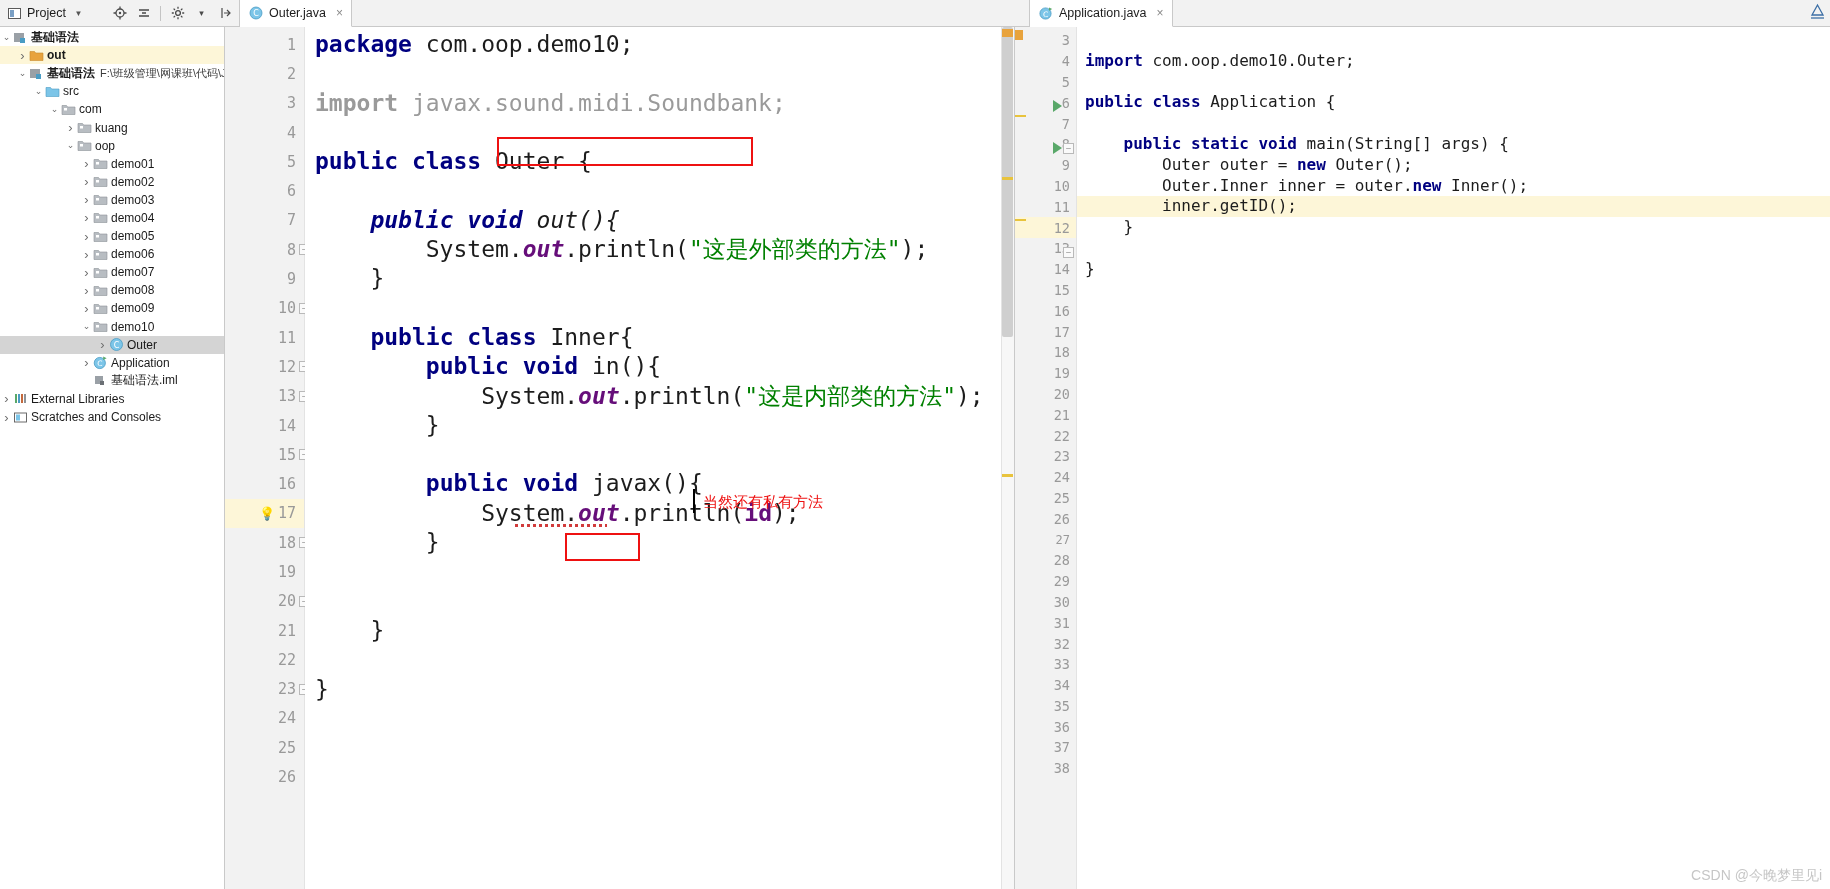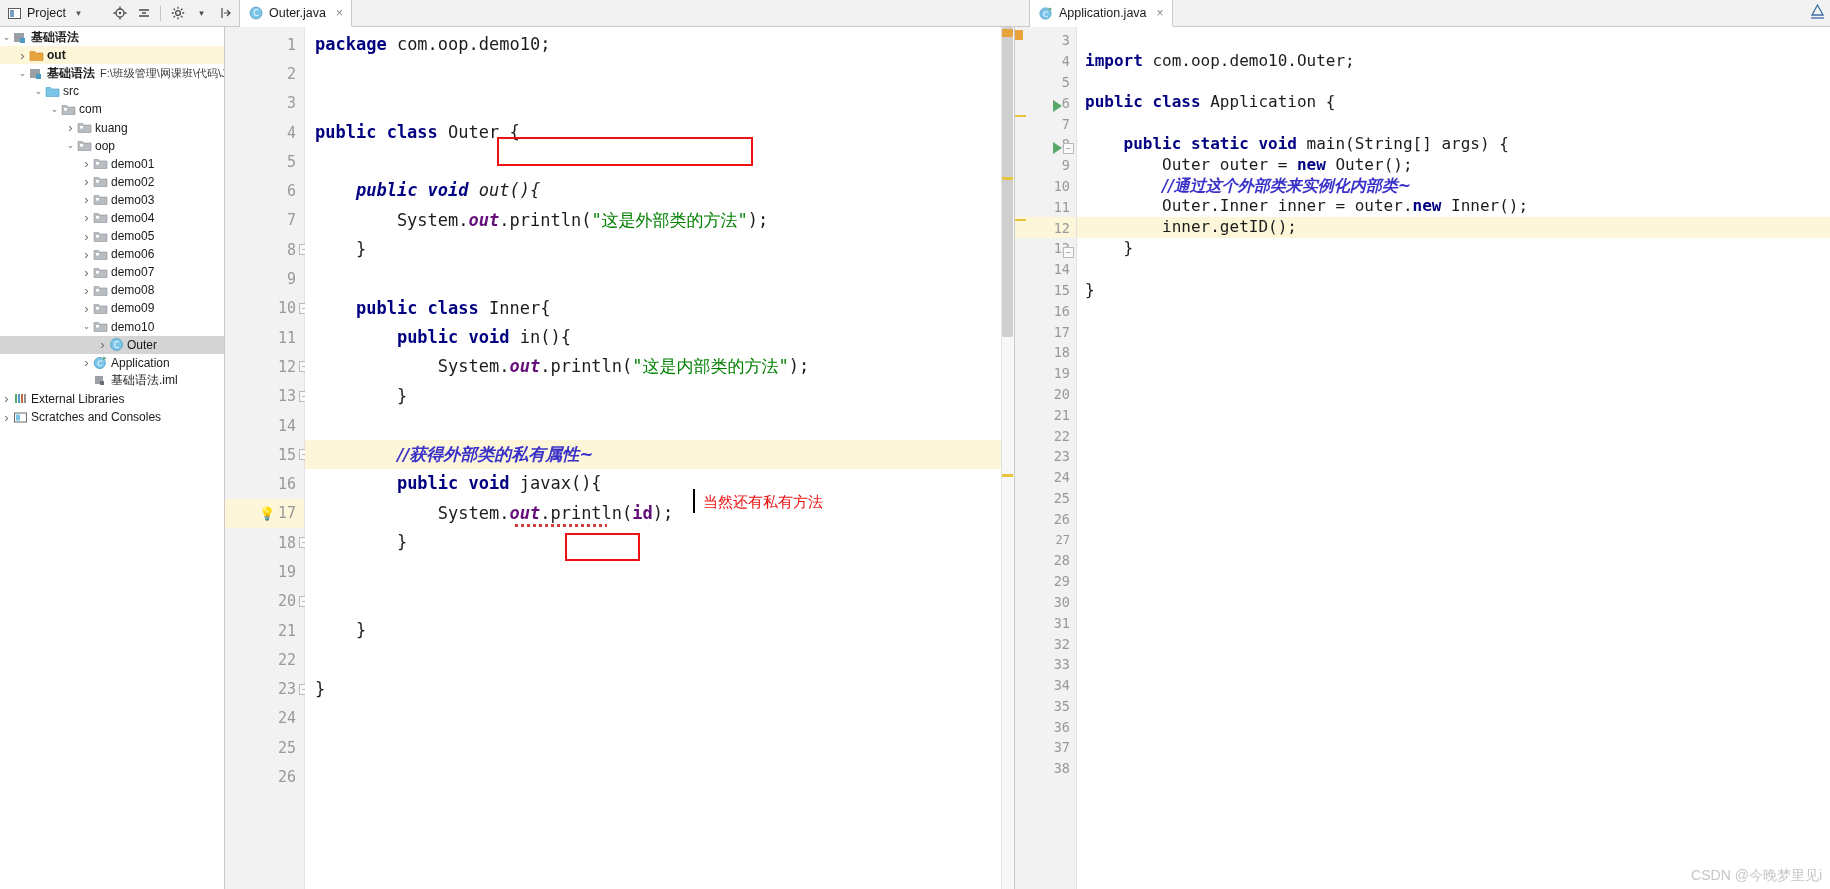--- a/index.html
+++ b/index.html
@@ -207,21 +207,21 @@
     font-size: 13px;
     color: #e3b23c;
   }
 
   .code {
     flex: 1;
     padding-top: 3px;
     position: relative;
     overflow: hidden;
     font-family: "DejaVu Sans Mono", monospace;
-    font-size: 17px;
+    font-size: 23px;
     background: #ffffff;
   }
   .code-r { font-size: 16px; }
   .cline {
     height: 29.3px;
     line-height: 29.3px;
     white-space: pre;
     padding-left: 10px;
     position: relative;
   }
@@ -642,33 +642,33 @@
           <div class="glrow" style="height: 29.3px;">21</div>
           <div class="glrow" style="height: 29.3px;">22</div>
           <div class="glrow" style="height: 29.3px;">23<span class="fold">−</span></div>
           <div class="glrow" style="height: 29.3px;">24</div>
           <div class="glrow" style="height: 29.3px;">25</div>
           <div class="glrow" style="height: 29.3px;">26</div>
         </div>
       <div class="code" id="code-l">
           <div class="cline" style="height: 29.3px; line-height: 29.3px;"><span class="kw">package</span><span class="plain"> com.oop.demo10;</span></div>
           <div class="cline" style="height: 29.3px; line-height: 29.3px;"></div>
+          <div class="cline" style="height: 29.3px; line-height: 29.3px;"><span class="kw grey">import</span><span class="grey"> javax.sound.midi.Soundbank;</span></div>
           <div class="cline" style="height: 29.3px; line-height: 29.3px;"></div>
           <div class="cline" style="height: 29.3px; line-height: 29.3px;"><span class="kw">public class</span><span class="plain"> Outer {</span></div>
           <div class="cline" style="height: 29.3px; line-height: 29.3px;"></div>
           <div class="cline" style="height: 29.3px; line-height: 29.3px; font-style: italic;"><span class="plain">    </span><span class="kw">public void</span><span class="plain"> out(){</span></div>
           <div class="cline" style="height: 29.3px; line-height: 29.3px;"><span class="plain">        System.</span><span class="stat">out</span><span class="plain">.println(</span><span class="str">"这是外部类的方法"</span><span class="plain">);</span></div>
           <div class="cline" style="height: 29.3px; line-height: 29.3px;"><span class="plain">    }</span></div>
           <div class="cline" style="height: 29.3px; line-height: 29.3px;"></div>
           <div class="cline" style="height: 29.3px; line-height: 29.3px;"><span class="plain">    </span><span class="kw">public class</span><span class="plain"> Inner{</span></div>
           <div class="cline" style="height: 29.3px; line-height: 29.3px;"><span class="plain">        </span><span class="kw">public void</span><span class="plain"> in(){</span></div>
           <div class="cline" style="height: 29.3px; line-height: 29.3px;"><span class="plain">            System.</span><span class="stat">out</span><span class="plain">.println(</span><span class="str">"这是内部类的方法"</span><span class="plain">);</span></div>
           <div class="cline" style="height: 29.3px; line-height: 29.3px;"><span class="plain">        }</span></div>
           <div class="cline" style="height: 29.3px; line-height: 29.3px;"></div>
-          <div class="cline hl" style="height: 29.3px; line-height: 29.3px;"><span class="plain">        </span><span class="zhcmt">//获得外部类的私有属性~</span></div>
           <div class="cline" style="height: 29.3px; line-height: 29.3px;"><span class="plain">        </span><span class="kw">public void</span><span class="plain"> javax(){</span></div>
           <div class="cline" style="height: 29.3px; line-height: 29.3px;"><span class="plain">            System.</span><span class="stat">out</span><span class="plain">.println(</span><span class="fld">id</span><span class="plain">);</span></div>
           <div class="cline" style="height: 29.3px; line-height: 29.3px;"><span class="plain">        }</span></div>
           <div class="cline" style="height: 29.3px; line-height: 29.3px;"></div>
           <div class="cline" style="height: 29.3px; line-height: 29.3px;"></div>
           <div class="cline" style="height: 29.3px; line-height: 29.3px;"><span class="plain">    }</span></div>
           <div class="cline" style="height: 29.3px; line-height: 29.3px;"></div>
           <div class="cline" style="height: 29.3px; line-height: 29.3px;"><span class="plain">}</span></div>
           <div class="cline" style="height: 29.3px; line-height: 29.3px;"></div>
         </div>
@@ -730,21 +730,20 @@
           <div class="rmark-dash" style="top: 192px;"></div>
         </div>
       <div class="code code-r" id="code-r">
           <div class="cline" style="height: 20.8px; line-height: 20.8px;"></div>
           <div class="cline" style="height: 20.8px; line-height: 20.8px;"><span class="kw">import</span><span class="plain"> com.oop.demo10.Outer;</span></div>
           <div class="cline" style="height: 20.8px; line-height: 20.8px;"></div>
           <div class="cline" style="height: 20.8px; line-height: 20.8px;"><span class="kw">public class</span><span class="plain"> Application {</span></div>
           <div class="cline" style="height: 20.8px; line-height: 20.8px;"></div>
           <div class="cline" style="height: 20.8px; line-height: 20.8px;"><span class="plain">    </span><span class="kw">public static void</span><span class="plain"> main(String[] args) {</span></div>
           <div class="cline" style="height: 20.8px; line-height: 20.8px;"><span class="plain">        Outer outer = </span><span class="kw">new</span><span class="plain"> Outer();</span></div>
-          <div class="cline" style="height: 20.8px; line-height: 20.8px;"><span class="plain">        </span><span class="zhcmt">//通过这个外部类来实例化内部类~</span></div>
           <div class="cline" style="height: 20.8px; line-height: 20.8px;"><span class="plain">        Outer.Inner inner = outer.</span><span class="kw">new</span><span class="plain"> Inner();</span></div>
           <div class="cline hl" style="height: 20.8px; line-height: 20.8px;"><span class="plain">        inner.getID();</span></div>
           <div class="cline" style="height: 20.8px; line-height: 20.8px;"><span class="plain">    }</span></div>
           <div class="cline" style="height: 20.8px; line-height: 20.8px;"></div>
           <div class="cline" style="height: 20.8px; line-height: 20.8px;"><span class="plain">}</span></div>
           <div class="cline" style="height: 20.8px; line-height: 20.8px;"></div>
           <div class="cline" style="height: 20.8px; line-height: 20.8px;"></div>
           <div class="cline" style="height: 20.8px; line-height: 20.8px;"></div>
           <div class="cline" style="height: 20.8px; line-height: 20.8px;"></div>
           <div class="cline" style="height: 20.8px; line-height: 20.8px;"></div>

